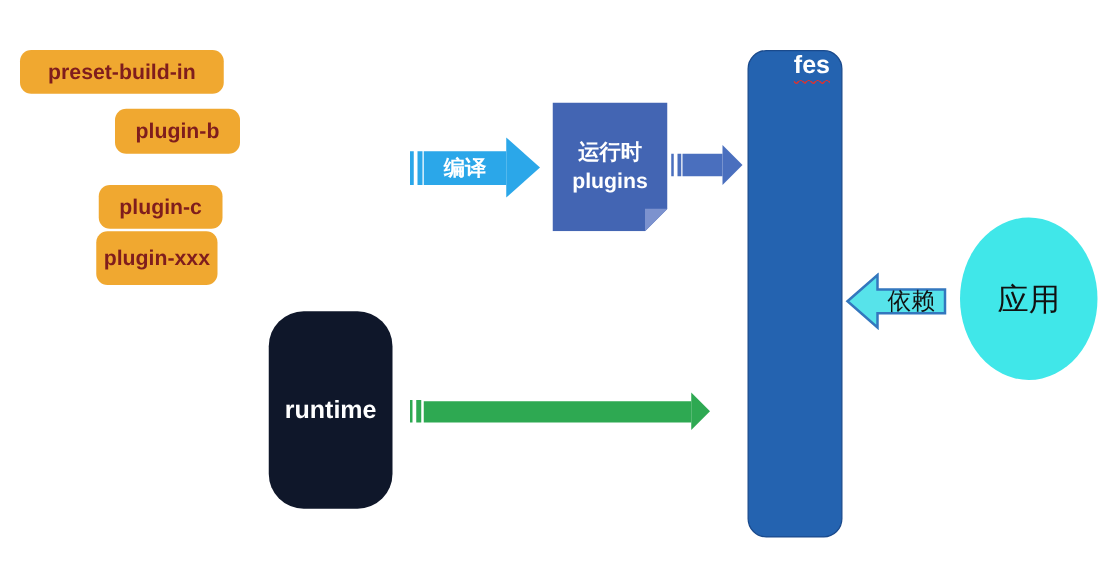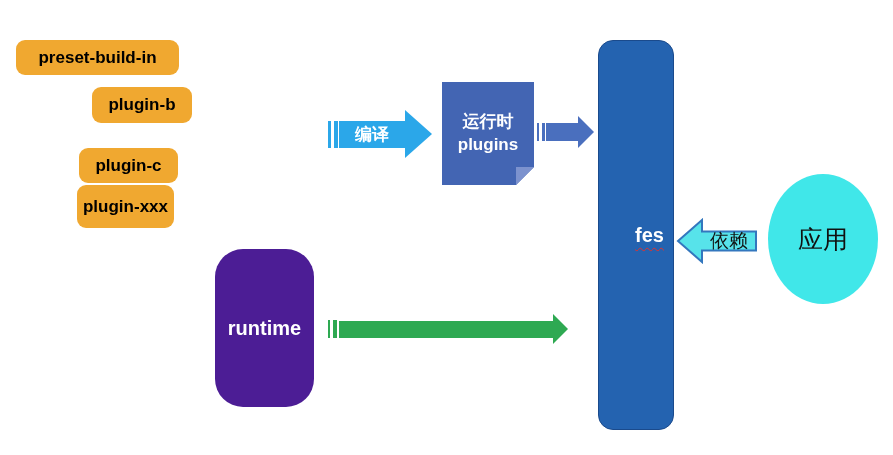--- a/index.html
+++ b/index.html
@@ -3,40 +3,40 @@
 <meta charset="utf-8">
 <style>
   html,body{margin:0;padding:0;background:#fff;}
   #canvas{
     position:relative;width:893px;height:455px;background:#ffffff;
     font-family:"Liberation Sans","DejaVu Sans",sans-serif;overflow:hidden;
   }
   .abs{position:absolute;}
   
   .badge{
-    position:absolute;background:#F0A830;border-radius:9px;color:#000000;
+    position:absolute;background:#F0A830;border-radius:9px;color:#7f1d1d;
     font-size:17px;font-weight:bold;display:flex;align-items:center;justify-content:center;
     text-align:center;line-height:1.15;
   }
   .badge-preset{left:16px;top:40px;width:163px;height:35px;}
   .badge-b{left:92px;top:87px;width:100px;height:36px;}
   .badge-c{left:79px;top:136px;width:99px;height:35px;margin-top:12px;}
   .badge-xxx{left:77px;top:185px;width:97px;height:43px;padding:0 0;box-sizing:border-box;}
   
   .procbox{
     position:absolute;border-radius:28px;display:flex;align-items:center;justify-content:center;
     color:#fff;font-size:20px;font-weight:bold;box-sizing:border-box;
   }
   .compiler{left:215px;top:41px;width:99px;height:182px;background:#2BA7E9;border:1.5px solid #1C4B70;}
-  .runtime{left:215px;top:249px;width:99px;height:158px;background:#4c1d95;}
+  .runtime{left:215px;top:249px;width:99px;height:158px;background:#0f172a;}
   
   .fes{
     position:absolute;left:598px;top:40px;width:76px;height:390px;border-radius:15px;
     background:#2463B0;border:1.5px solid #1A4A8C;box-sizing:border-box;
-    display:flex;align-items:center;justify-content:center;padding-left:27px;
+    display:flex;justify-content:center;padding-left:27px;
   }
   .fes-label{
     color:#fff;font-size:20px;font-weight:bold;
     text-decoration:underline wavy #E0312D;text-decoration-thickness:1px;text-underline-offset:5px;
   }
   
   .stripe{position:absolute;}
   .arrow-body{position:absolute;display:flex;align-items:center;justify-content:center;
     color:#fff;font-size:17px;font-weight:bold;}
   .arrow-head{position:absolute;width:0;height:0;}

